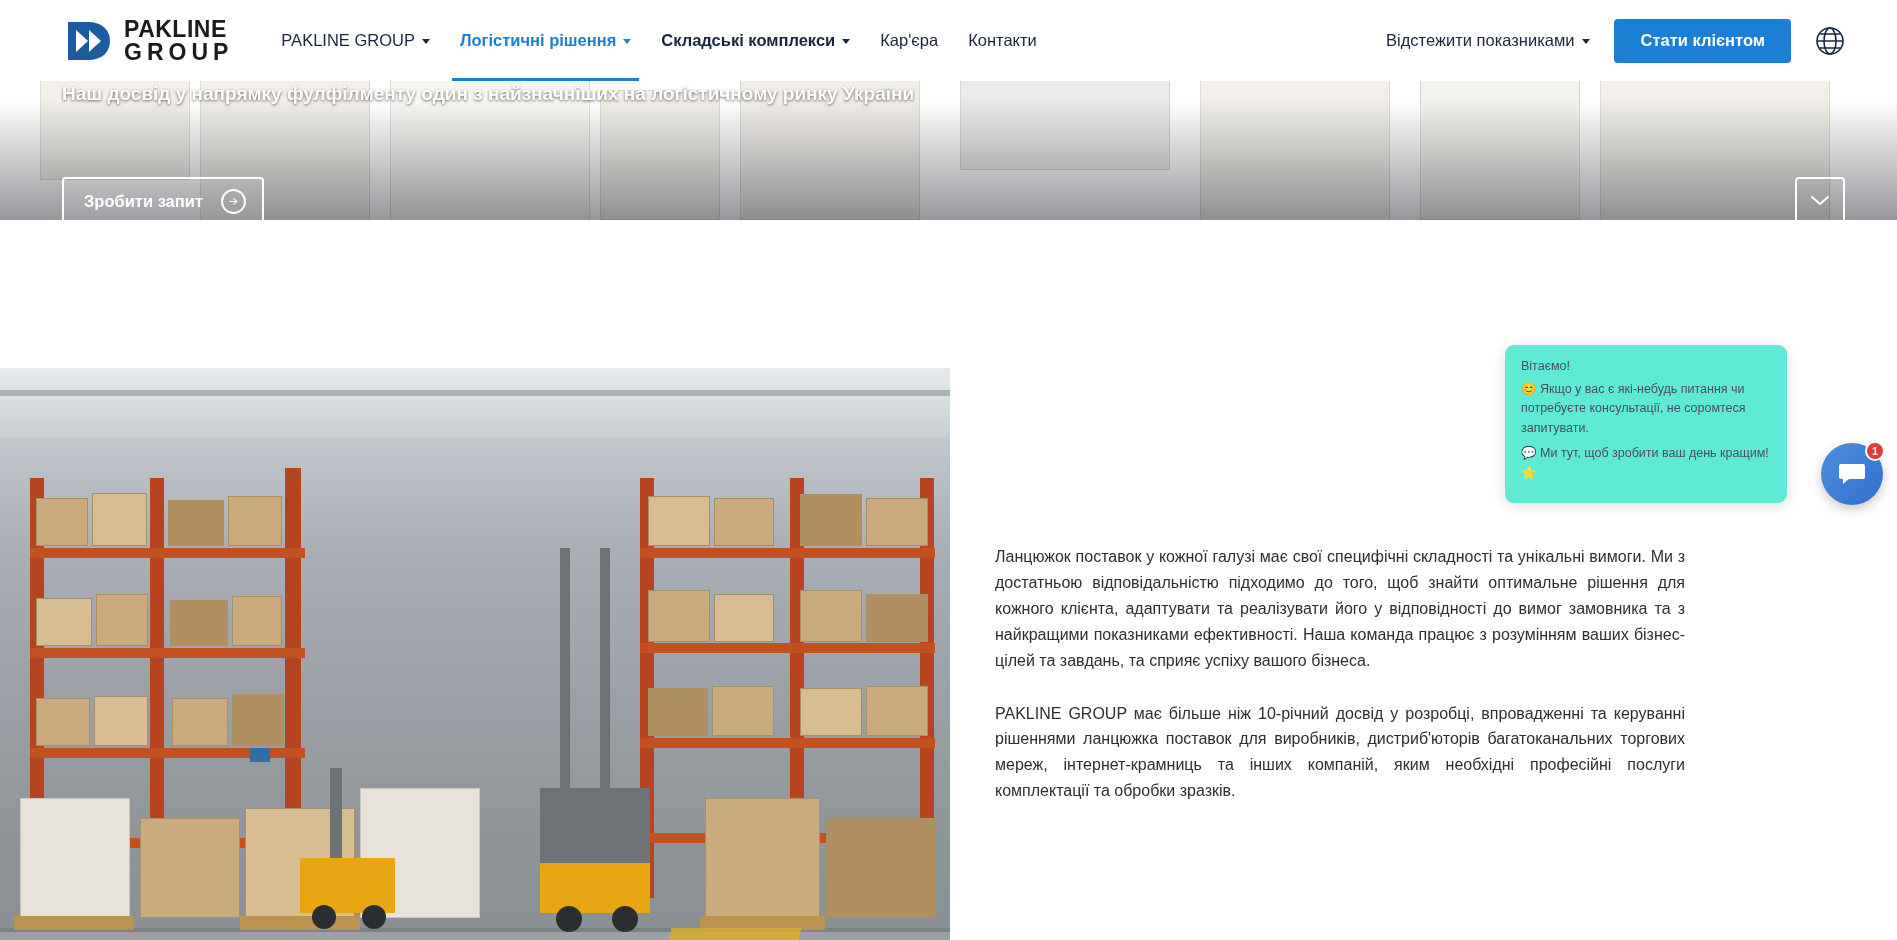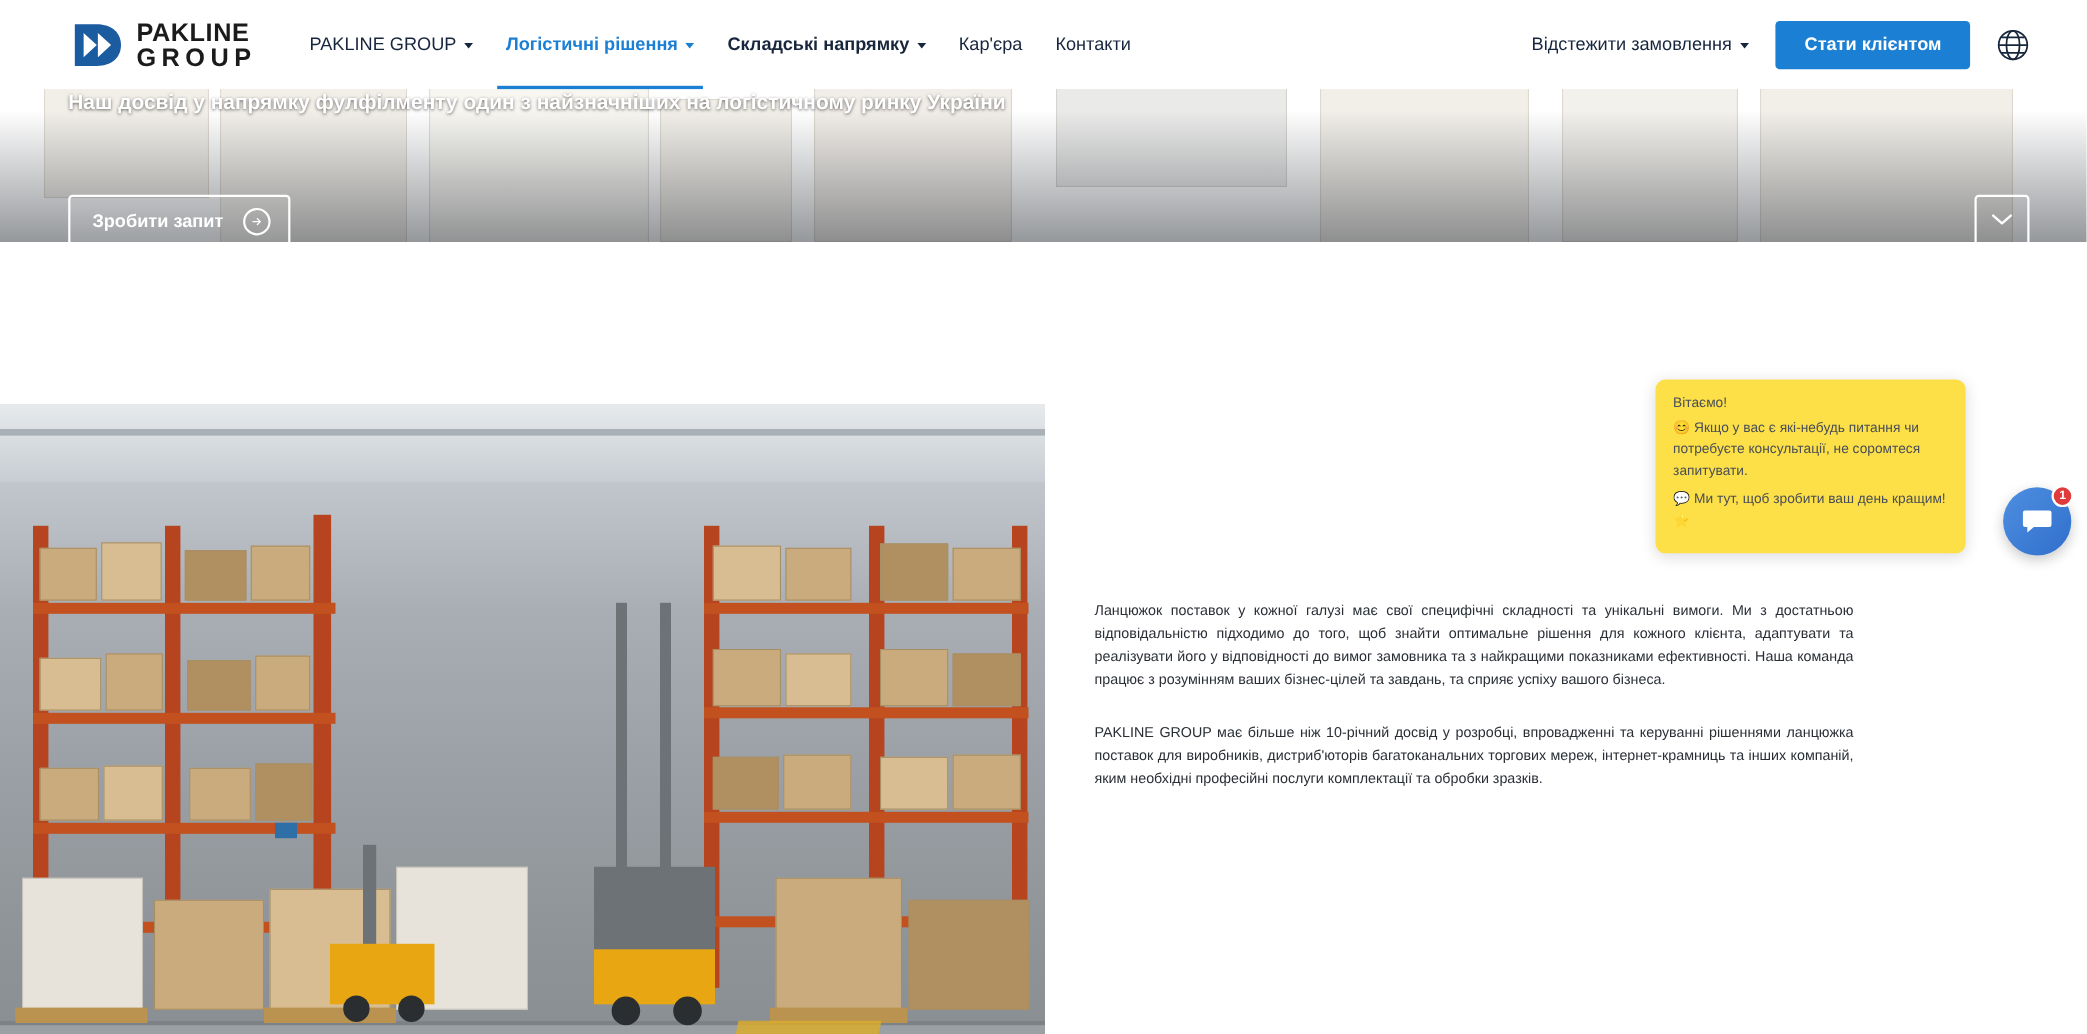--- a/index.html
+++ b/index.html
@@ -167,32 +167,32 @@
   .forklift-g { background: #6d7277; }
   .blue-box { background: #2f6fa8; }
   .pallet { background: #b9934f; }
 
   .text-block {
     position: absolute; left: 995px; top: 176px;
     width: 690px;
   }
   .text-block p {
     margin: 0 0 27px 0;
-    font-size: 13px;
+    font-size: 16px;
     line-height: 1.62;
     color: #2a2f36;
     text-align: justify;
   }
   .text-block p:last-child { margin-bottom: 0; }
 
   
   .chat-bubble {
     position: absolute; left: 1505px; top: 345px;
     width: 282px; min-height: 143px;
-    background: #fde047;
+    background: #5eead4;
     border-radius: 9px;
     box-shadow: 0 3px 14px rgba(0,0,0,0.14);
     padding: 14px 16px 14px 16px;
     z-index: 50;
   }
   .chat-bubble .greet {
     font-size: 12.5px; color: #4a4f57; margin-bottom: 7px;
   }
   .chat-bubble .line {
     font-size: 12.5px; color: #4a4f57; line-height: 1.55; margin-bottom: 6px;
@@ -273,34 +273,34 @@
     <div class="nav">
       <div class="nav-item plain">
         <span style="font-weight:normal;">PAKLINE GROUP</span>
         <span class="caret"></span>
       </div>
       <div class="nav-item active underline">
         <span>Логістичні рішення</span>
         <span class="caret"></span>
       </div>
       <div class="nav-item">
-        <span>Складські напрямку</span>
+        <span>Складські комплекси</span>
         <span class="caret"></span>
       </div>
       <div class="nav-item plain">
         <span>Кар'єра</span>
       </div>
       <div class="nav-item plain">
         <span>Контакти</span>
       </div>
     </div>
 
     <div class="header-right">
       <div class="track-order">
-        <span>Відстежити замовлення</span>
+        <span>Відстежити показниками</span>
         <span class="caret" style="color:#17263c;"></span>
       </div>
       <button class="cta-btn">Стати клієнтом</button>
       <span class="globe">
         <svg width="30" height="30" viewBox="0 0 30 30" aria-hidden="true">
           <circle cx="15" cy="15" r="13" fill="none" stroke="#17263c" stroke-width="1.6"></circle>
           <ellipse cx="15" cy="15" rx="6" ry="13" fill="none" stroke="#17263c" stroke-width="1.6"></ellipse>
           <path d="M2.4 15 H27.6 M4.4 8 H25.6 M4.4 22 H25.6" stroke="#17263c" stroke-width="1.6" fill="none"></path>
         </svg>
       </span>

